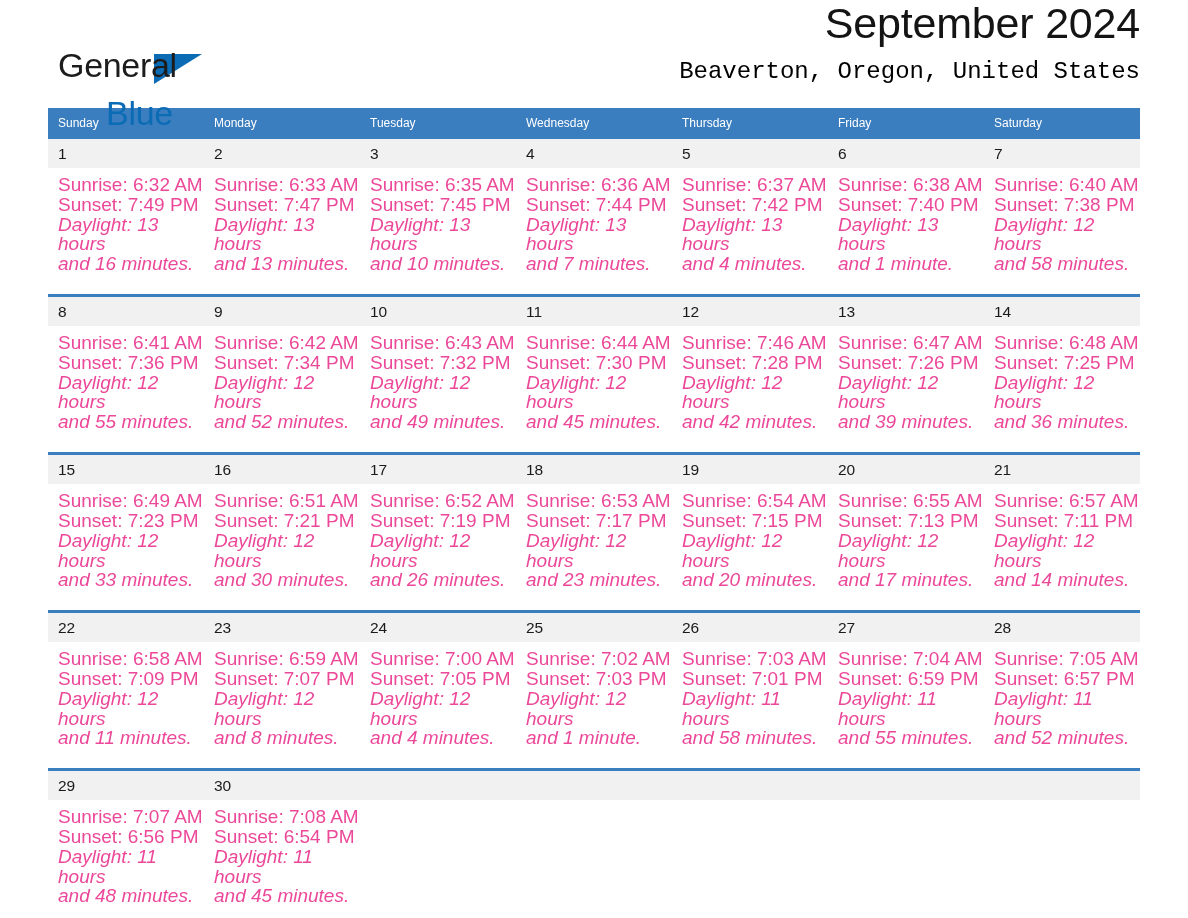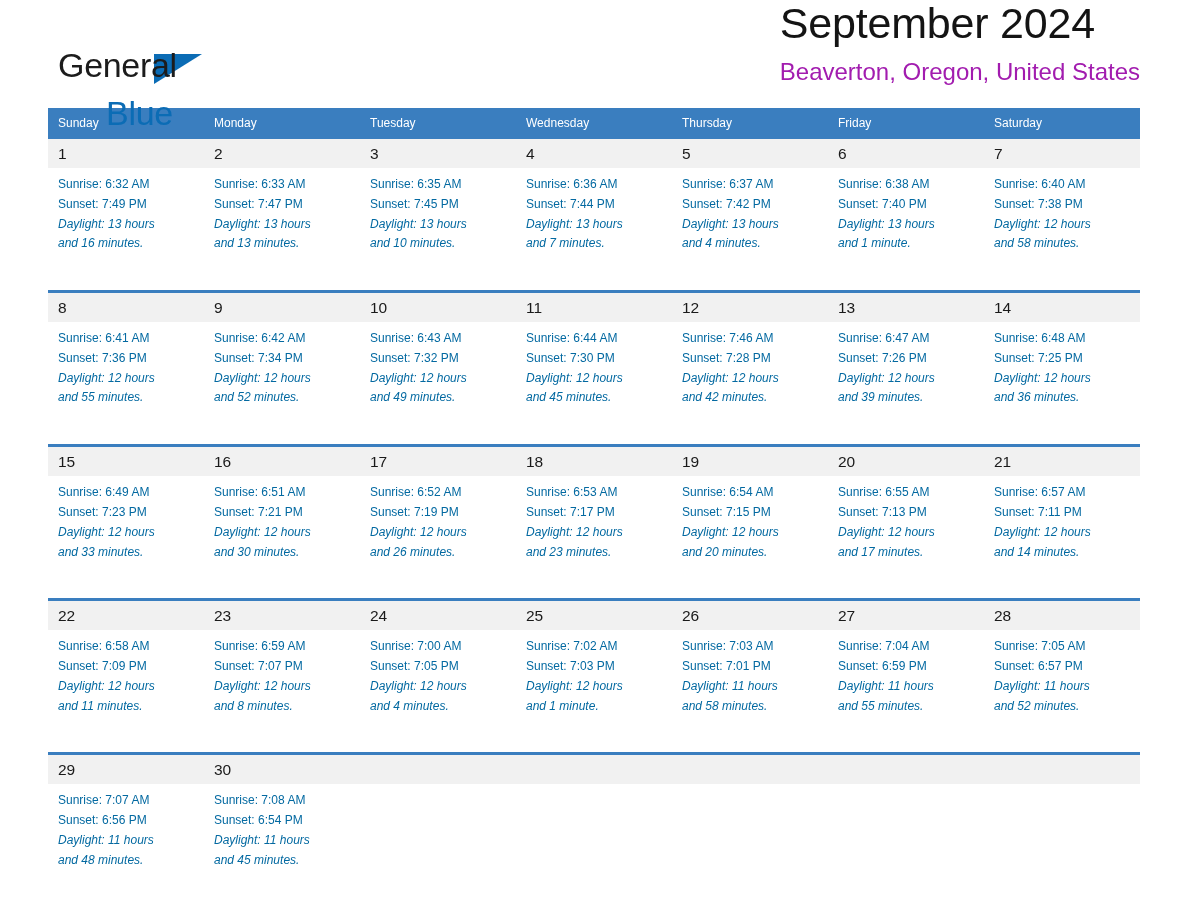--- a/index.html
+++ b/index.html
@@ -67,36 +67,38 @@
     color: #0b6cb5;
     letter-spacing: -0.3px;
     margin-top: 12px;
     padding-left: 44px;
   }
 
   .title-block {
     position: absolute;
     right: 0;
     top: 0;
+    text-align: right;
     margin-left: 27px;
   }
   .month-title {
     font-size: 43px;
     font-weight: normal;
     color: #141414;
     line-height: 1.1;
     margin: 0;
     letter-spacing: -0.2px;
   }
   .location-title {
     font-size: 24px;
     font-weight: normal;
-    color: #a21caf;
+    color: #000000;
     margin: 12px 0 0 0;
     line-height: 1.1;
+    font-family: Liberation Mono, monospace;
   }
 
   
   .calendar {
     width: 1092px;
     border-collapse: collapse;
     table-layout: fixed;
   }
 
   .weekday-row th {
@@ -119,23 +121,23 @@
     line-height: 1.1;
   }
   .week-row.first-week .daynum {
     border-top: none;
   }
 
   .week-row .daybody {
     background: #ffffff;
     vertical-align: top;
     padding: 7px 10px 20px 10px;
-    font-size: 12px;
+    font-size: 19px;
     line-height: 19.8px;
-    color: #0369a1;
+    color: #ec4899;
     height: 95px;
   }
   .daybody .line {
     display: block;
     white-space: nowrap;
   }
   .daybody .wrapline {
     display: block;
     font-style: italic;
   }

